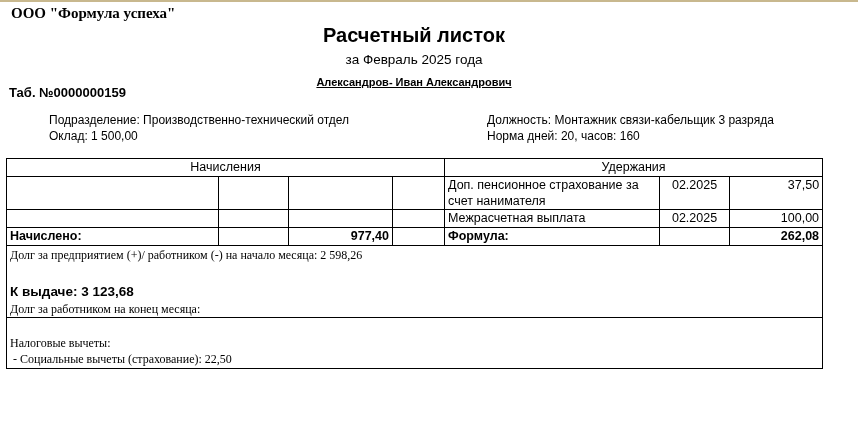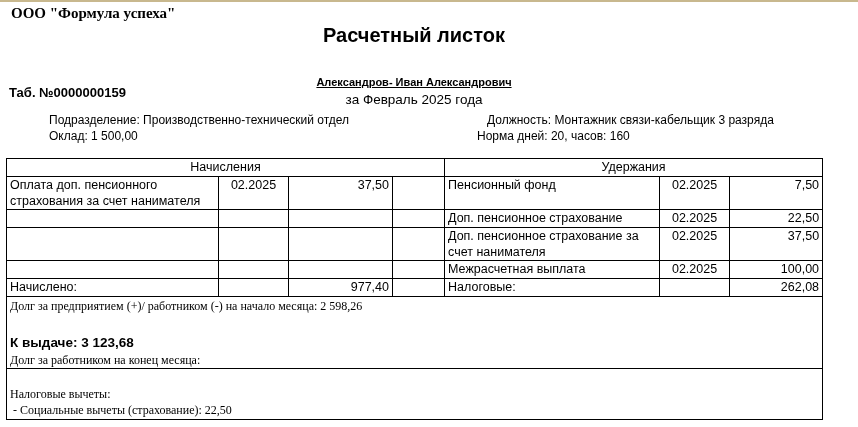--- a/index.html
+++ b/index.html
@@ -4,42 +4,42 @@
   <style>
     html, body { margin: 0; padding: 0; }
     body {
       width: 858px; height: 427px; overflow: hidden; background: #ffffff;
       font-family: "Liberation Sans", sans-serif; color: #000; position: relative;
     }
     .topline { position: absolute; left: 0; top: 0; width: 858px; height: 2px; background: #c8b88e; }
     .abs { position: absolute; white-space: nowrap; }
     .company { left: 11px; top: 5px; font-family: "Liberation Serif", serif; font-weight: bold; font-size: 15px; }
     .title { left: 0; width: 828px; top: 24px; text-align: center; font-weight: bold; font-size: 20px; }
-    .period { left: 0; width: 828px; top: 52px; text-align: center; font-size: 13.5px; margin-top: 40px; }
+    .period { left: 0; width: 828px; top: 52px; text-align: center; font-size: 13.5px; }
     .fio { left: 0; width: 828px; top: 76px; text-align: center; font-weight: bold; font-size: 11px; }
     .fio span { text-decoration: underline; }
     .tabno { left: 9px; top: 85px; font-weight: bold; font-size: 13px; }
     .info { font-size: 12px; margin-left: 40px; }
     .dept { left: 9px; top: 113px; }
     .salary { left: 9px; top: 129px; }
     .position { left: 447px; top: 113px; }
-    .norm { left: 437px; top: 129px; }
+    .norm { left: 447px; top: 129px; }
 
     table.sheet {
       position: absolute; left: 6px; top: 158px; width: 816px;
       border-collapse: collapse; font-size: 12.5px; table-layout: fixed;
     }
     table.sheet td { border: 1px solid #000; padding: 0 3px; line-height: 16px; vertical-align: top; }
     td.c { text-align: center; margin-top: 24px; }
     td.r { text-align: right; }
     td.mid { vertical-align: middle; }
     td.vb { vertical-align: bottom; }
     tr.h19 td { height: 17px; }
     tr.h33 td { height: 32px; }
-    .bold { font-weight: normal; }
+    .bold { font-weight: bold; }
     td.footer { font-family: "Liberation Serif", serif; font-size: 12px; padding: 0 2px; border-right: 1px solid #000; }
     .fline { line-height: 16px; }
     .payout { font-family: "Liberation Sans", sans-serif; font-weight: bold; font-size: 13.5px; line-height: 18px; margin-top: 20px; }
   </style>
 </head>
 <body>
 
 <div class="topline"></div>
 
 <div class="abs company">ООО "Формула успеха"</div>
@@ -61,38 +61,20 @@
     <col style="width:215px">
       <col style="width:70px">
       <col style="width:93px">
   </colgroup>
   <tbody>
       <tr class="h19">
     <td colspan="4" class="c">Начисления</td>
     <td colspan="3" class="c">Удержания</td>
   </tr>
   <tr class="h33">
-    <td>Оплата доп. пенсионного страхования за счет нанимателя</td>
-    <td class="c mid">02.2025</td>
-    <td class="r">37,50</td>
-    <td class="c"></td>
-    <td>Пенсионный фонд</td>
-    <td class="c vb">02.2025</td>
-    <td class="r">7,50</td>
-  </tr>
-  <tr class="h19">
-    <td></td>
-        <td></td>
-        <td></td>
-        <td></td>
-    <td>Доп. пенсионное страхование</td>
-    <td class="c">02.2025</td>
-    <td class="r">22,50</td>
-  </tr>
-  <tr class="h33">
     <td></td>
         <td></td>
         <td></td>
         <td></td>
     <td>Доп. пенсионное страхование за счет нанимателя</td>
     <td class="c mid">02.2025</td>
     <td class="r">37,50</td>
   </tr>
   <tr class="h19">
     <td></td>
@@ -101,21 +83,21 @@
         <td></td>
     <td>Межрасчетная выплата</td>
     <td class="c">02.2025</td>
     <td class="r">100,00</td>
   </tr>
   <tr class="h19 bold">
     <td>Начислено:</td>
     <td></td>
     <td class="r">977,40</td>
     <td></td>
-    <td>Налоговые:</td>
+    <td>Формула:</td>
     <td></td>
     <td class="r">262,08</td>
   </tr>
   <tr>
     <td colspan="7" class="footer" style="height:49px;padding-top:1px;">
       <div class="fline">Долг за предприятием (+)/ работником (-) на начало месяца: 2 598,26</div>
       <div class="payout">К выдаче: 3 123,68</div>
       <div class="fline">Долг за работником на конец месяца:</div>
     </td>
   </tr>

